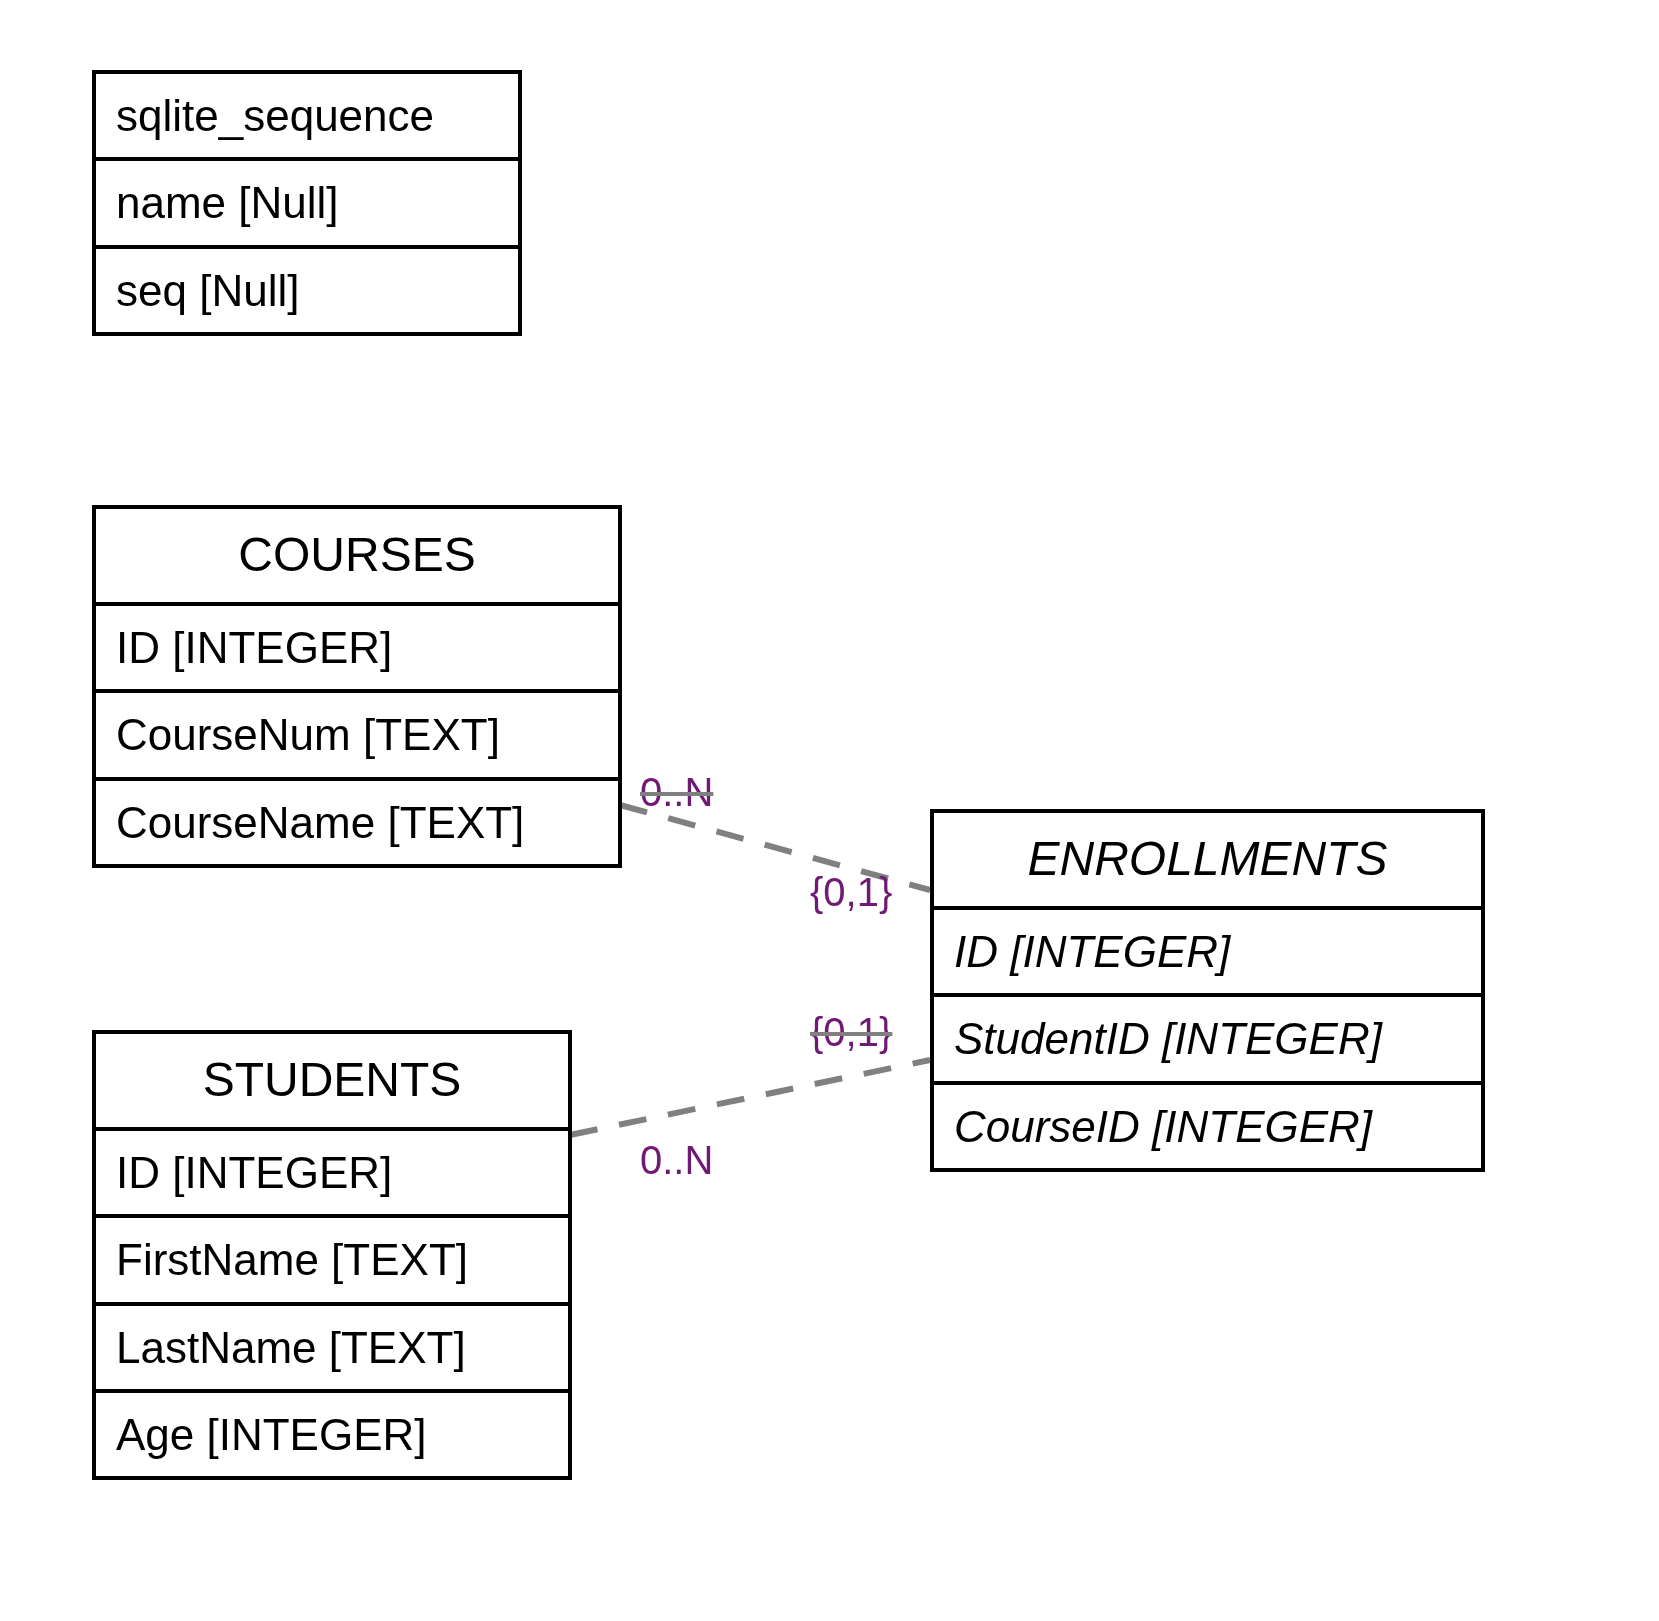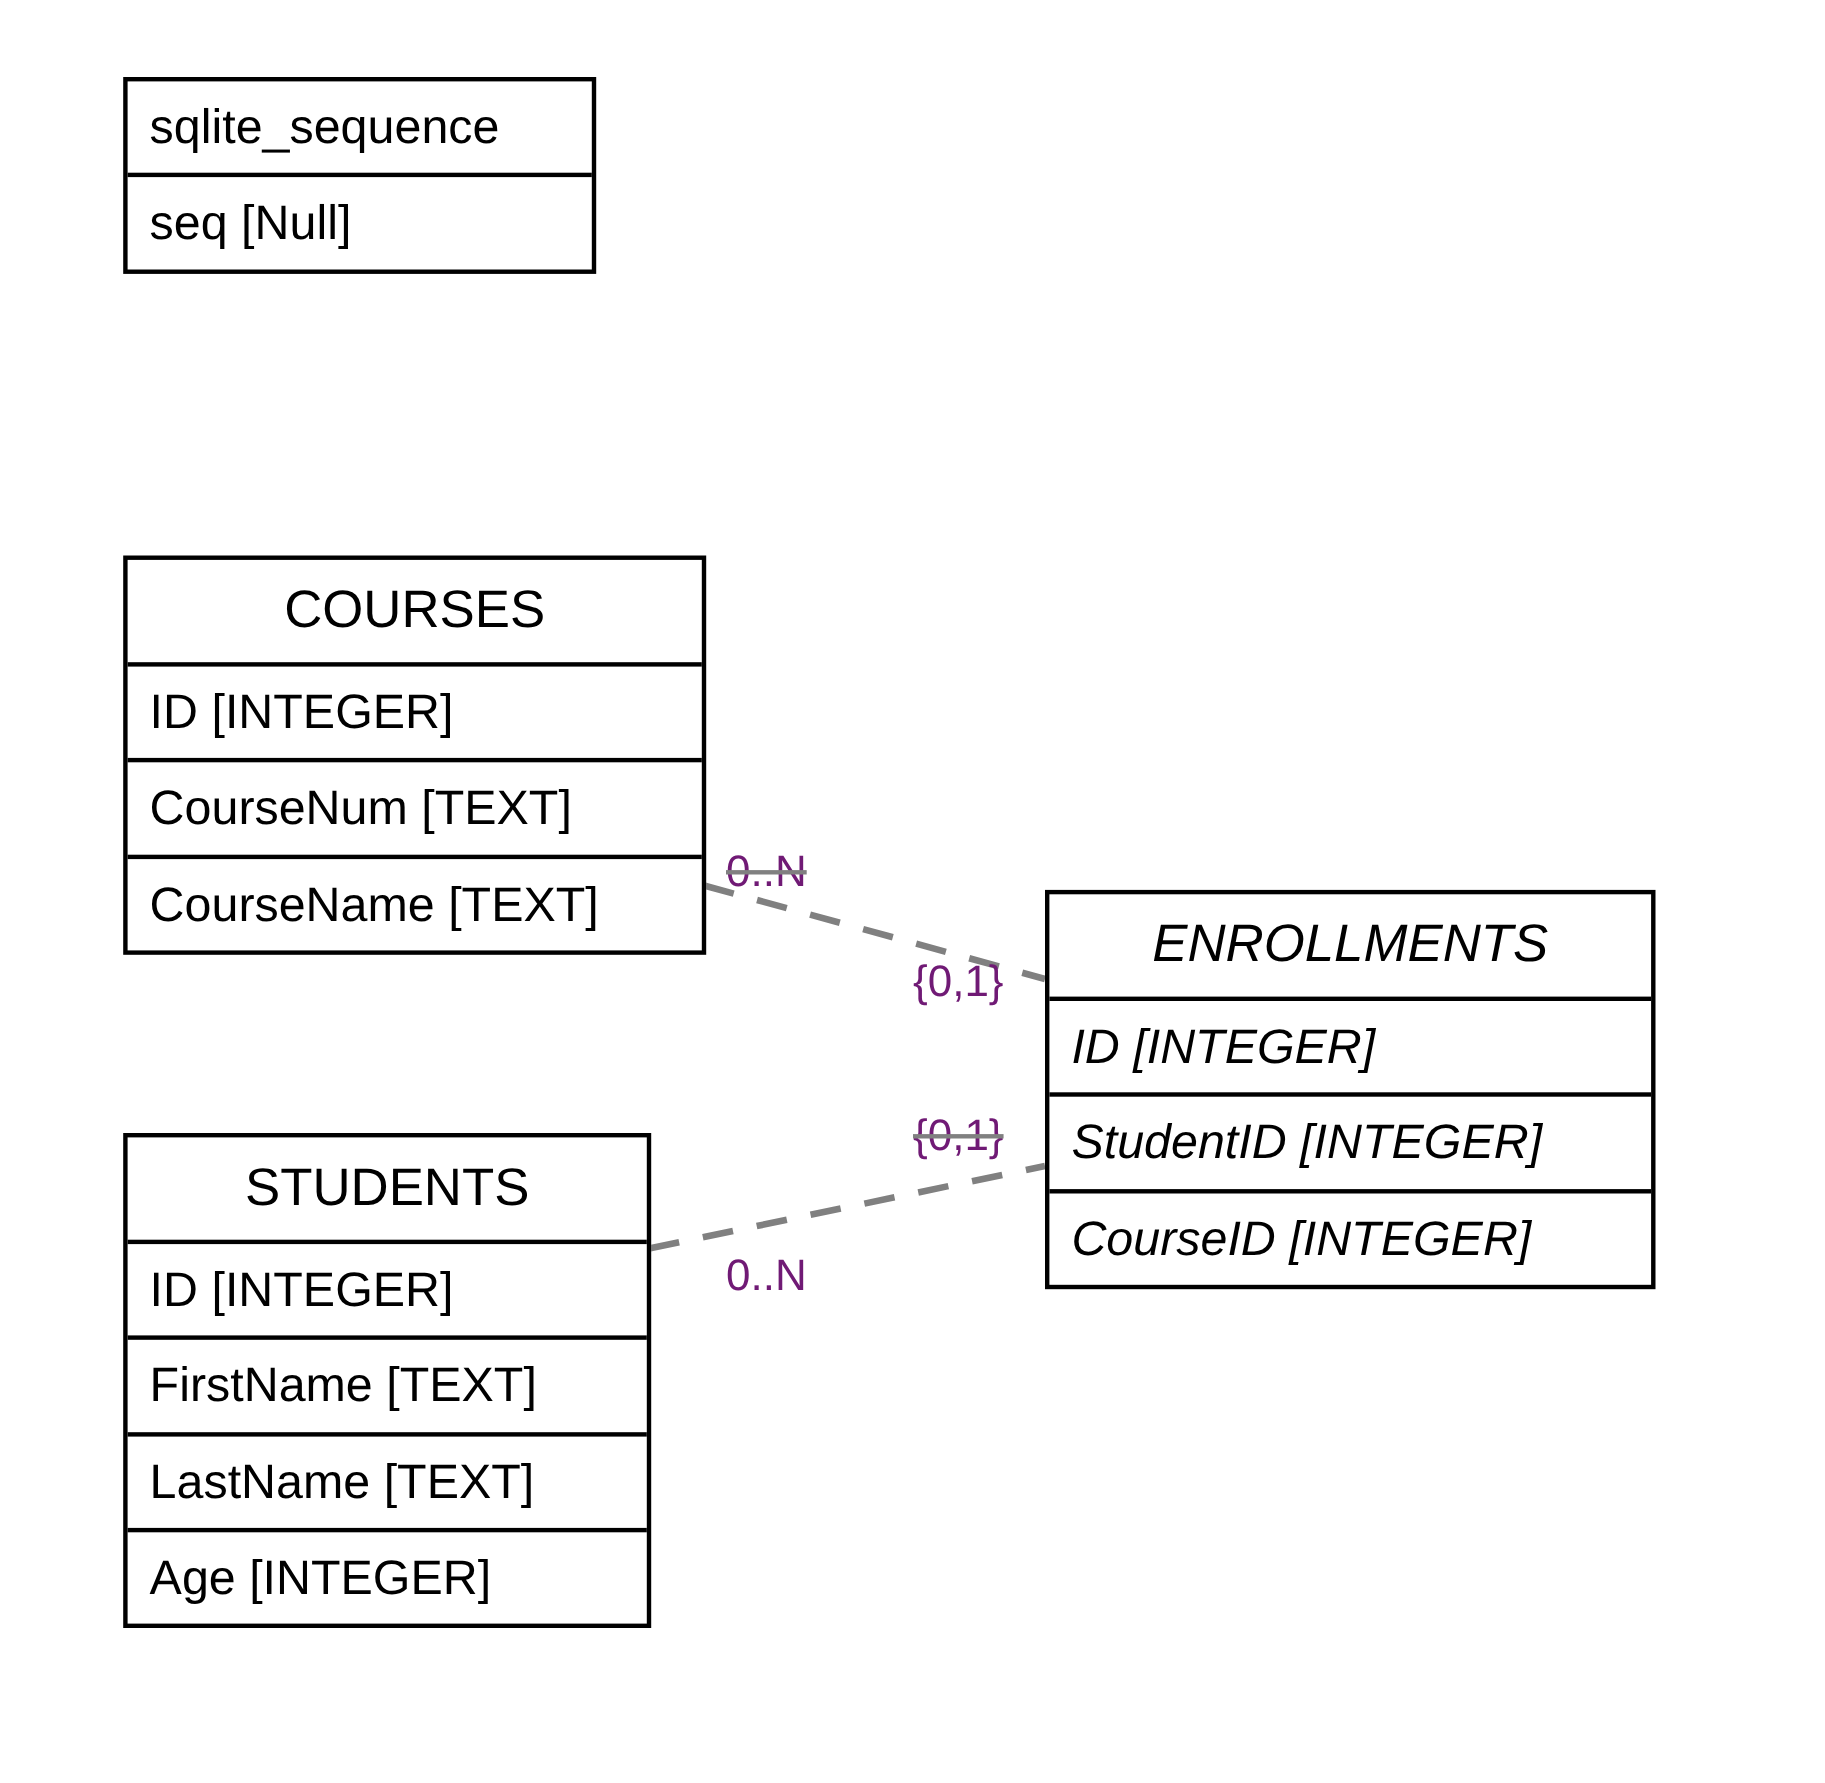--- a/index.html
+++ b/index.html
@@ -8,21 +8,20 @@
     width: 1659px;
     height: 1621px;
     background: #ffffff;
     font-family: Arial, Helvetica, sans-serif;
     color: #000000;
   }
   .canvas {
     position: relative;
     width: 1391px;
     height: 1621px;
-    margin-left: 20px;
   }
   .entity {
     position: absolute;
     border: 4px solid #000000;
     background: #ffffff;
     box-sizing: border-box;
   }
   .entity .row {
     border-bottom: 4px solid #000000;
     padding: 12px 20px 12px 20px;
@@ -62,20 +61,21 @@
 
 <div class="canvas">
 
   <svg class="connectors" viewBox="0 0 1659 1621">
     <line x1="620" y1="805" x2="930" y2="890" stroke="#808080" stroke-width="6" stroke-dasharray="28 22"></line>
     <line x1="570" y1="1135" x2="930" y2="1060" stroke="#808080" stroke-width="6" stroke-dasharray="28 22"></line>
   </svg>
 
   <div class="entity plain" style="left:92px; top:70px; width:430px;">
     <div class="row title">sqlite_sequence</div>
+    <div class="row">name [Null]</div>
     <div class="row">seq [Null]</div>
   </div>
 
   <div class="entity" style="left:92px; top:505px; width:530px;">
     <div class="row title">COURSES</div>
     <div class="row">ID [INTEGER]</div>
     <div class="row">CourseNum [TEXT]</div>
     <div class="row">CourseName [TEXT]</div>
   </div>
 

